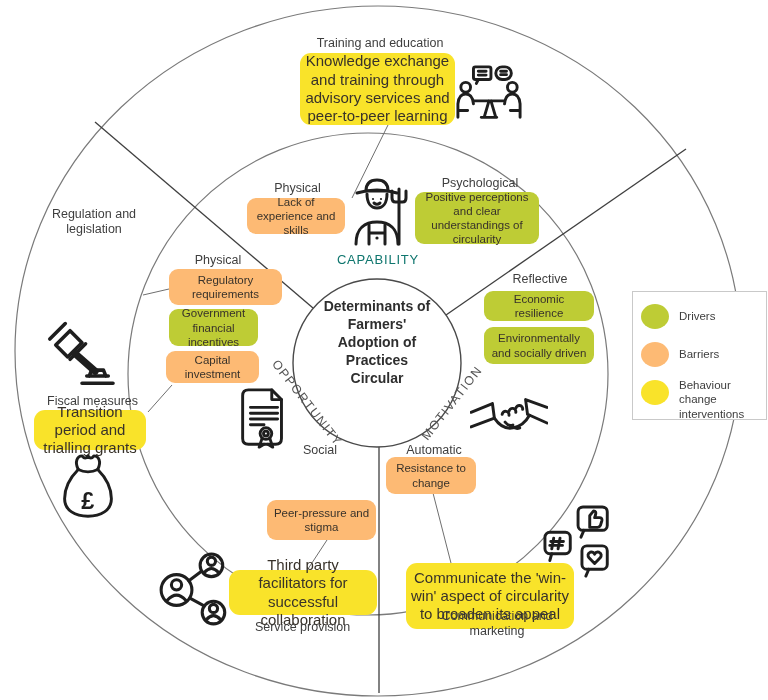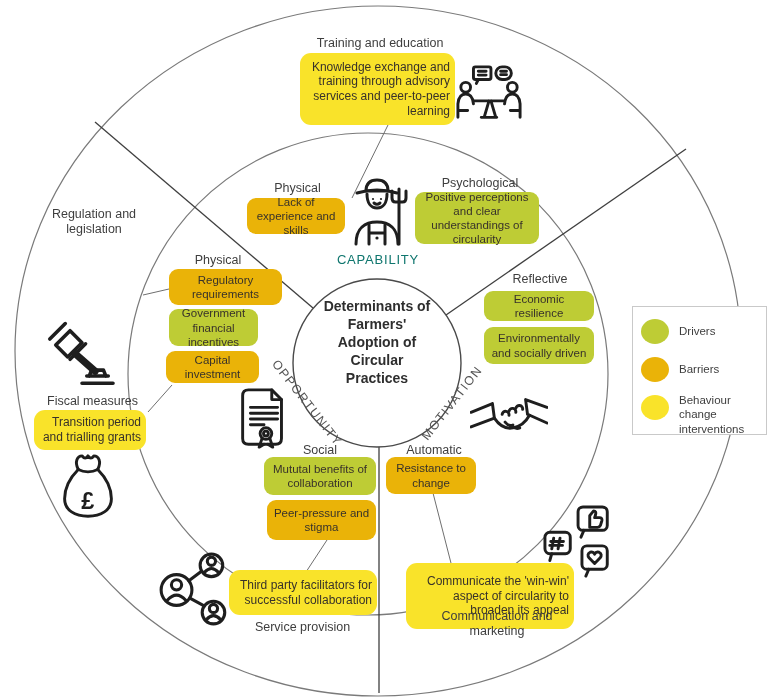--- a/index.html
+++ b/index.html
@@ -6,34 +6,34 @@
   .fig{position:relative;width:768px;height:700px;background:#fff;overflow:hidden;
        font-family:"Liberation Sans","DejaVu Sans",sans-serif;color:#3c3c3c;}
   .bg{position:absolute;left:0;top:0;}
   .ring{fill:none;stroke:#7a7a7a;stroke-width:1.2;}
   .hub{fill:#fff;stroke:#4a4a4a;stroke-width:1.4;}
   .div{stroke:#3f3f3f;stroke-width:1.3;}
   .conn{stroke:#6f6f6f;stroke-width:1;}
   .h{position:absolute;font-size:12.5px;line-height:1.2;color:#3e3e3e;text-align:center;}
   .bx{position:absolute;border-radius:9px;display:flex;align-items:center;justify-content:center;
       text-align:center;font-size:11.5px;line-height:1.22;color:#38322a;padding:3px 5px;box-sizing:border-box;}
-  .big{font-size:12px;border-radius:11px;text-align:right;}
+  .big{font-size:15px;border-radius:11px;}
   .driver{background:#BECC35;}
-  .barrier{background:#eab308;}
+  .barrier{background:#fdba74;}
   .intervention{background:#F9E32A;}
   .sector{position:absolute;font-size:13px;letter-spacing:.8px;color:#0f766e;text-align:center;}
   .rot{font-size:12.5px;letter-spacing:1.4px;color:#555;white-space:nowrap;}
   .title{position:absolute;left:293px;top:297px;width:168px;text-align:center;
          font-weight:bold;font-size:14px;line-height:18px;color:#2e2e2e;}
   .icon{position:absolute;}
   .icon path,.icon rect,.icon circle,.icon line,.icon ellipse{fill:none;stroke:#1e1e1e;
         stroke-width:3;stroke-linecap:round;stroke-linejoin:round;}
   .icon .fill{fill:#1e1e1e;stroke:none;}
   .legend{position:absolute;left:632px;top:291px;width:133px;height:127px;background:#fff;
-          border:1px solid #c9c9c9;margin-top:15px;}
+          border:1px solid #c9c9c9;}
   .sw{position:absolute;left:8px;width:28px;height:25px;border-radius:50%;}
   .lg-label{position:absolute;left:46px;font-size:11.5px;line-height:1.25;color:#3e3e3e;width:84px;}
   .moneytext{font-family:"Liberation Sans","DejaVu Sans",sans-serif;font-weight:bold;font-size:24px;
              fill:#1e1e1e;stroke:none;}
 </style>
 </head>
 <body>
 
 <div class="fig">
 
@@ -48,22 +48,22 @@
     <line class="conn" x1="172" y1="385" x2="148" y2="412"></line>
     <line class="conn" x1="327" y1="540" x2="306" y2="572"></line>
     <line class="conn" x1="433" y1="493" x2="452" y2="567"></line>
     <circle class="hub" cx="377" cy="363" r="84"></circle>
   </svg>
 
   <div class="title">
     <div>Determinants of</div>
     <div>Farmers'</div>
     <div>Adoption of</div>
+    <div>Practices</div>
     <div>Circular</div>
-    <div>Practices</div>
   </div>
   <div class="sector" style="left:328px;top:252px;width:100px;">CAPABILITY</div>
   <div class="sector rot" style="left:252px;top:396px;width:110px;transform:rotate(52deg);">OPPORTUNITY</div>
   <div class="sector rot" style="left:399px;top:396px;width:106px;transform:rotate(-52deg);">MOTIVATION</div>
 
   <div class="h" style="left:280px;top:36px;width:200px;">Training and education</div>
   <div class="bx big intervention" style="left:300px;top:53px;width:155px;height:72px;">Knowledge exchange and training through advisory services and peer-to-peer learning</div>
   <svg class="icon" style="left:455px;top:64px;" width="68" height="64" viewBox="0 0 70 64">
     <rect x="19" y="2" width="18" height="13" rx="2"></rect>
     <path d="M24,6.5 h8 M24,10.5 h8 M24,15 l-2,4"></path>
@@ -130,21 +130,20 @@
 
   <svg class="icon" style="left:470px;top:396px;" width="78" height="56" viewBox="0 0 80 56">
     <path d="M1,16 L23,7 M1,31 L25,22 M23,7 L25,22"></path>
     <path d="M79,11 L57,3 M79,27 L59,18 M57,3 L59,18"></path>
     <path d="M25,22 q8,12 19,10 q11,-2 17,-13"></path>
     <path d="M33,18 a3.5,3.5 0 0 1 7,1 M40,15 a3.5,3.5 0 0 1 7,1 M47,12 a3.5,3.5 0 0 1 7,1"></path>
     <path d="M36,26 q4,5 8,3 M43,30 q4,4 8,2"></path>
   </svg>
 
   <div class="h" style="left:290px;top:443px;width:60px;">Social</div>
-  <div class="bx driver" style="left:264px;top:457px;width:112px;height:38px;">Mututal benefits of collaboration</div>
   <div class="bx barrier" style="left:267px;top:500px;width:109px;height:40px;">Peer-pressure and stigma</div>
   <div class="h" style="left:400px;top:443px;width:68px;">Automatic</div>
   <div class="bx barrier" style="left:386px;top:457px;width:90px;height:37px;">Resistance to change</div>
 
   <svg class="icon" style="left:158px;top:551px;" width="74" height="78" viewBox="0 0 72 76">
     <circle cx="18" cy="38" r="15"></circle>
     <circle cx="18" cy="33" r="5"></circle>
     <path d="M9,48 q9,-10 18,0"></path>
     <circle cx="52" cy="14" r="11"></circle>
     <circle cx="52" cy="10" r="4"></circle>

